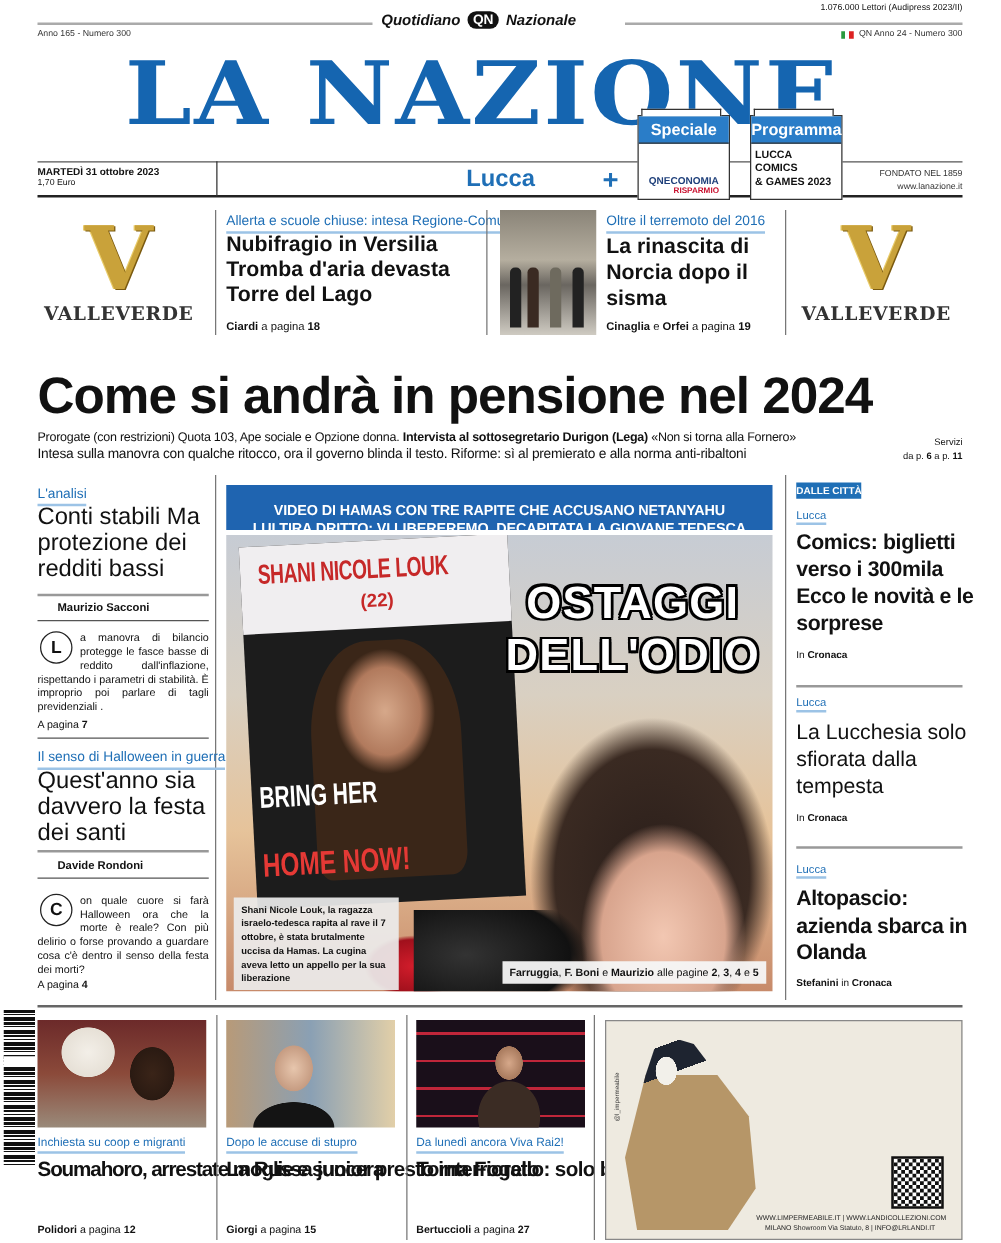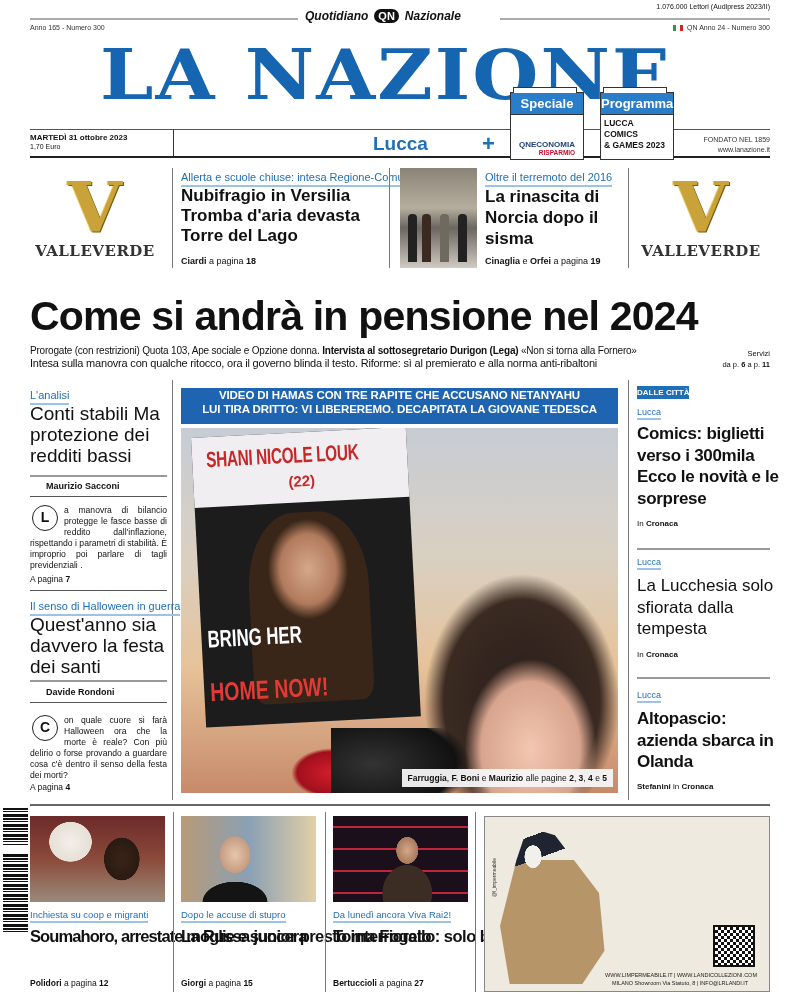--- a/index.html
+++ b/index.html
@@ -72,21 +72,21 @@
   #lc-div { left: 172px; top: 380px; width: 1px; height: 420px; }
   .op-title { position: absolute; font-size: 19px; line-height: 21px; font-weight: 400; }
   .op-rule { position: absolute; height: 2px; background: #999; width: 137px; }
   .op-rule-thin { position: absolute; height: 1px; background: #555; width: 137px; }
   .op-author { position: absolute; font-size: 9px; font-weight: 700; padding-left: 16px; }
   .op-text { position: absolute; width: 137px; font-size: 8.6px; line-height: 11px; text-align: justify; }
   .dropcap { float: left; width: 26px; height: 26px; border: 1.5px solid #222; border-radius: 50%; text-align: center; font-weight: 900; font-size: 14px; line-height: 23px; margin: 0 6px 0 2px; }
   .op-page { position: absolute; font-size: 8.5px; }
 
   
-  #feature-banner { left: 181px; top: 388px; width: 437px; height: 36px; background: #1f64b0; color: #fff; font-weight: 900; font-size: 11.5px; line-height: 14px; text-align: center; padding-top: 0; letter-spacing: -0.1px; }
+  #feature-banner { left: 181px; top: 388px; width: 437px; height: 36px; background: #1f64b0; color: #fff; font-weight: 900; font-size: 11.5px; line-height: 14px; text-align: center; padding-top: 14px; letter-spacing: -0.1px; }
   #feature-photo { left: 181px; top: 428px; width: 437px; height: 365px; overflow: hidden;
     background: radial-gradient(ellipse 110px 150px at 80% 88%, #f2c7b2 0%, #d8a48d 45%, transparent 60%),
                 radial-gradient(ellipse 130px 170px at 78% 75%, #2a1e1a 0%, #3a2a22 60%, transparent 75%),
                 linear-gradient(180deg, #c7ccd4 0%, #d9d0c2 35%, #e6c39a 65%, #c78a6a 100%); }
   #poster { left: 10px; top: 10px; width: 215px; height: 290px; background: #1c1c1c; transform: rotate(-3deg); transform-origin: top left; }
   #poster-top { position: absolute; left: 0; top: 0; width: 100%; height: 70px; background: #f0eef0; }
   #poster-name { position: absolute; left: 14px; top: 10px; font-size: 22px; font-weight: 900; color: #c62828; transform: scaleX(0.7); transform-origin: left; white-space: nowrap; letter-spacing: -0.5px; }
   #poster-age { position: absolute; left: 95px; top: 40px; font-size: 15px; font-weight: 900; color: #c62828; }
   #poster-face { position: absolute; left: 50px; top: 80px; width: 120px; height: 190px; background: radial-gradient(ellipse 40px 50px at 50% 30%, #d6a88a 0%, #b17a5d 70%, #3a2618 100%); border-radius: 40% 40% 10% 10%; }
   #poster-bring { position: absolute; left: 6px; top: 190px; font-size: 24px; line-height: 24px; font-weight: 900; color: #fff; transform: scaleX(0.7); transform-origin: left; }
@@ -258,20 +258,25 @@
   <div class="abs" id="poster">
     <div id="poster-top"></div>
     <div id="poster-name">SHANI NICOLE LOUK</div>
     <div id="poster-age">(22)</div>
     <div id="poster-face"></div>
     <div id="poster-bring">BRING HER</div>
     <div id="poster-home">HOME NOW!</div>
   </div>
   <div class="abs" id="mic2"></div>
   <div class="abs" id="mic"></div>
+  <div class="abs" id="overlay-title">
+    <div>OSTAGGI</div>
+    <div>DELL'ODIO</div>
+  </div>
+  <div class="abs" id="photo-caption">Shani Nicole Louk, la ragazza israelo-tedesca rapita al rave il 7 ottobre, è stata brutalmente uccisa da Hamas. La cugina aveva letto un appello per la sua liberazione</div>
   <div class="abs" id="photo-credit">
     <b>Farruggia</b><span>, </span><b>F. Boni</b><span> e </span><b>Maurizio</b><span> alle pagine </span><b>2</b>, <b>3</b>, <b>4</b> e <b>5</b>
   </div>
 </div>
 <div class="vr" id="cc-div"></div>
 
 <div class="abs" id="dalle">DALLE CITTÀ</div>
 
 <span class="rc-kicker" style="left:637px;top:407px">Lucca</span>
 <div class="rc-title bold" style="left:637px;top:423px">Comics: biglietti verso i 300mila Ecco le novità e le sorprese</div>

